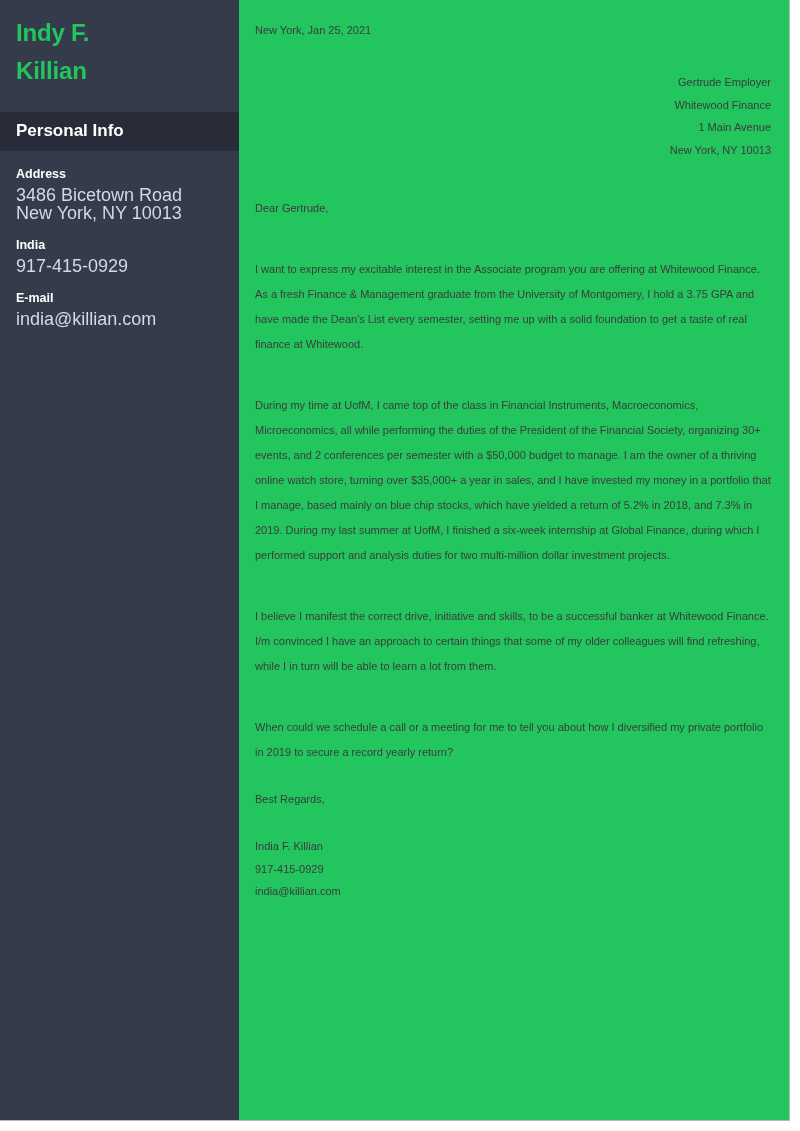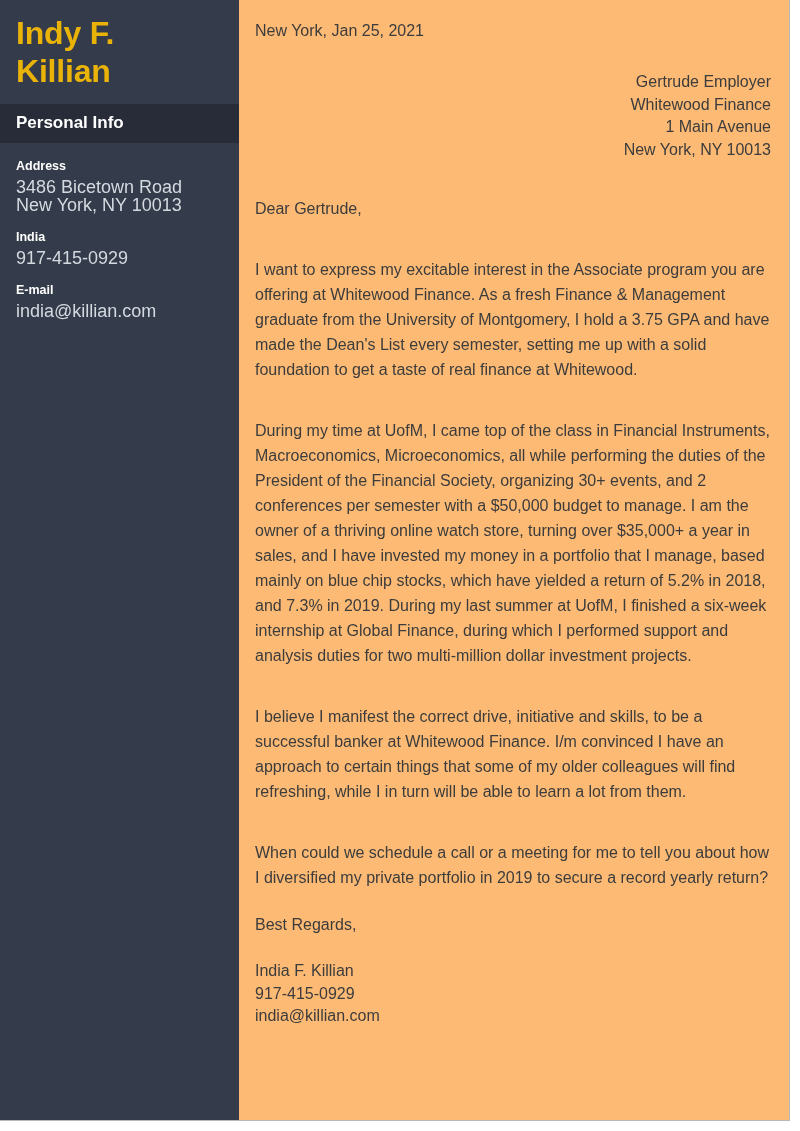--- a/index.html
+++ b/index.html
@@ -33,31 +33,31 @@
     flex: 0 0 239px;
     background: #343b4a;
     position: relative;
     box-sizing: border-box;
   }
 
   .name-block {
     padding: 14px 16px 10px 16px;
   }
   .name-line {
-    color: #eab308;
-    font-size: 32px;
+    color: #22c55e;
+    font-size: 24px;
     line-height: 38px;
     font-weight: bold;
     letter-spacing: -0.2px;
   }
 
   .section-band {
     background: #272c38;
     padding: 8px 16px 9px 16px;
-    margin-top: 4px;
+    margin-top: 12px;
   }
   .section-band-title {
     color: #ffffff;
     font-size: 17px;
     line-height: 22px;
     font-weight: bold;
   }
 
   .info-list {
     padding: 14px 16px 0 16px;
@@ -74,25 +74,25 @@
   }
   .info-value {
     color: #d5d9e0;
     font-size: 18px;
     line-height: 18px;
   }
 
   
   .letter {
     flex: 1 1 auto;
-    background: #fdba74;
+    background: #22c55e;
     padding: 18px 18px 0 16px;
     box-sizing: border-box;
     color: #3c3c3c;
-    font-size: 16px;
+    font-size: 11px;
     line-height: 25px;
   }
 
   .letter-date {
     margin: 0 0 6px 0;
   }
 
   .recipient {
     margin: 28px 0 0 0;
   }

